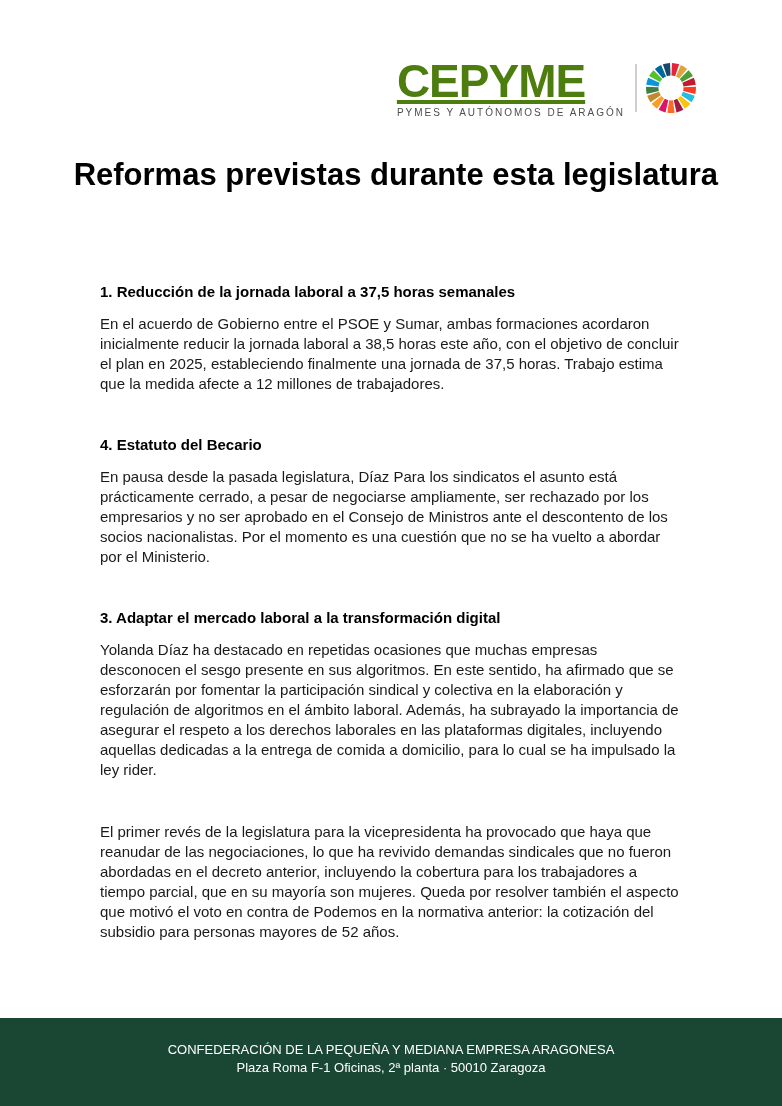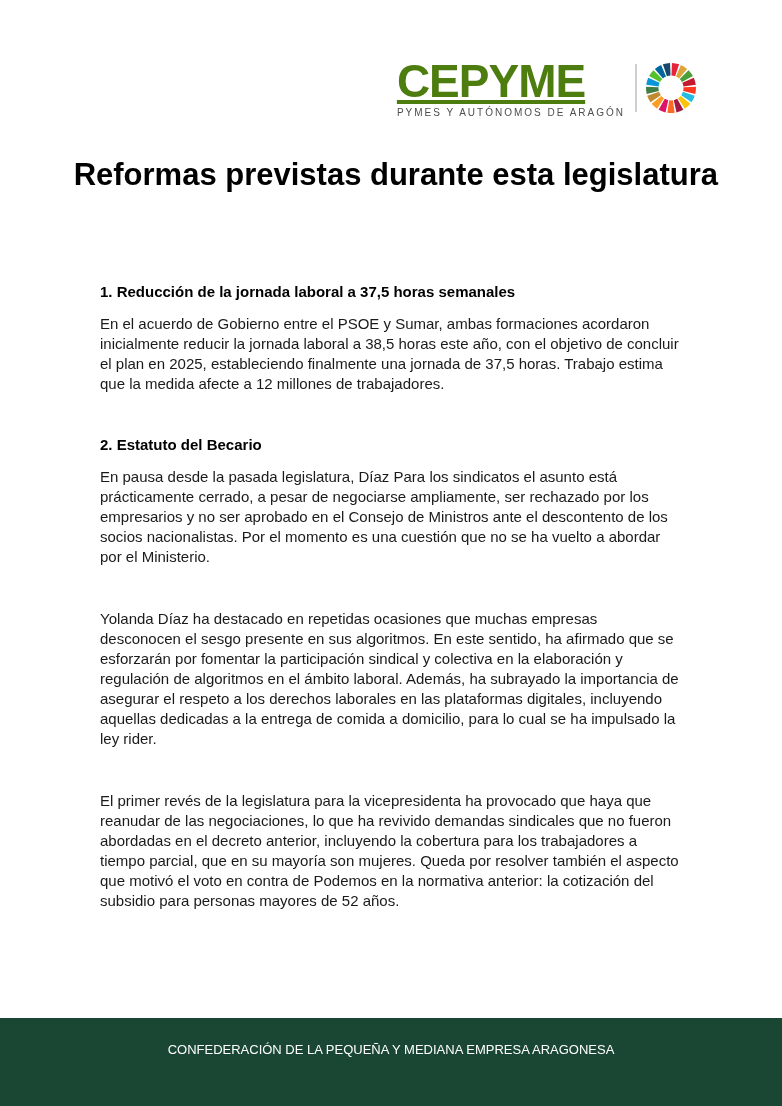--- a/index.html
+++ b/index.html
@@ -121,28 +121,30 @@
   </div>
 
   <h1 class="doc-title">Reformas previstas durante esta legislatura</h1>
 
   <div class="content">
     <div class="section">
       <h2>1. Reducción de la jornada laboral a 37,5 horas semanales</h2>
       <p>En el acuerdo de Gobierno entre el PSOE y Sumar, ambas formaciones acordaron inicialmente reducir la jornada laboral a 38,5 horas este año, con el objetivo de concluir el plan en 2025, estableciendo finalmente una jornada de 37,5 horas. Trabajo estima que la medida afecte a 12 millones de trabajadores.</p>
     </div>
     <div class="section">
-      <h2>2. Estatuto del Becario</h2>
+      <h2>4. Estatuto del Becario</h2>
       <p>En pausa desde la pasada legislatura, Díaz Para los sindicatos el asunto está prácticamente cerrado, a pesar de negociarse ampliamente, ser rechazado por los empresarios y no ser aprobado en el Consejo de Ministros ante el descontento de los socios nacionalistas. Por el momento es una cuestión que no se ha vuelto a abordar por el Ministerio.</p>
     </div>
     <div class="section">
+      <h2>3. Adaptar el mercado laboral a la transformación digital</h2>
       <p>Yolanda Díaz ha destacado en repetidas ocasiones que muchas empresas desconocen el sesgo presente en sus algoritmos. En este sentido, ha afirmado que se esforzarán por fomentar la participación sindical y colectiva en la elaboración y regulación de algoritmos en el ámbito laboral. Además, ha subrayado la importancia de asegurar el respeto a los derechos laborales en las plataformas digitales, incluyendo aquellas dedicadas a la entrega de comida a domicilio, para lo cual se ha impulsado la ley rider.</p>
     </div>
     <div class="section">
       <p>El primer revés de la legislatura para la vicepresidenta ha provocado que haya que reanudar de las negociaciones, lo que ha revivido demandas sindicales que no fueron abordadas en el decreto anterior, incluyendo la cobertura para los trabajadores a tiempo parcial, que en su mayoría son mujeres. Queda por resolver también el aspecto que motivó el voto en contra de Podemos en la normativa anterior: la cotización del subsidio para personas mayores de 52 años.</p>
     </div>
   </div>
 
   <div class="footer" style="background: rgb(26, 71, 52); color: rgb(255, 255, 255);">
     <div>CONFEDERACIÓN DE LA PEQUEÑA Y MEDIANA EMPRESA ARAGONESA</div>
+    <div>Plaza Roma F-1 Oficinas, 2ª planta · 50010 Zaragoza</div>
   </div>
 
 </div>
 
 </body></html>

